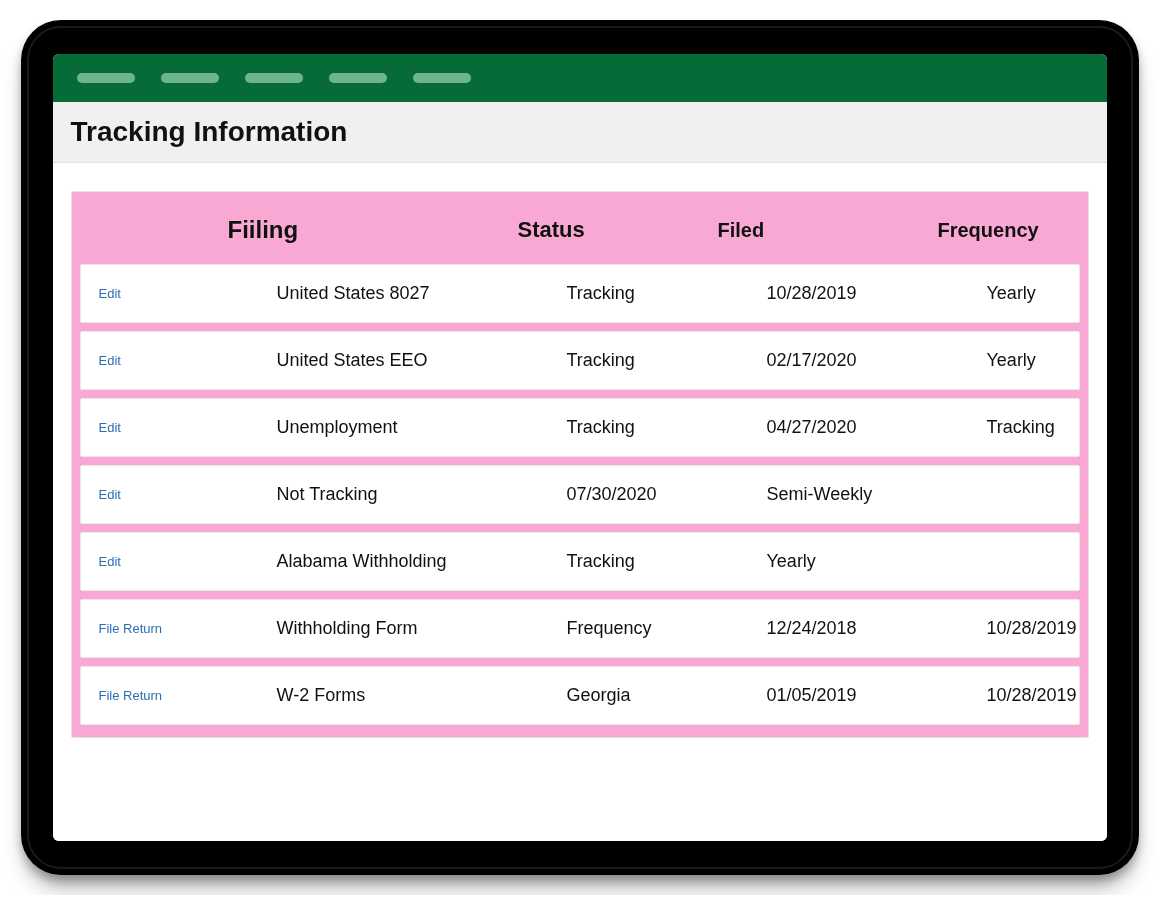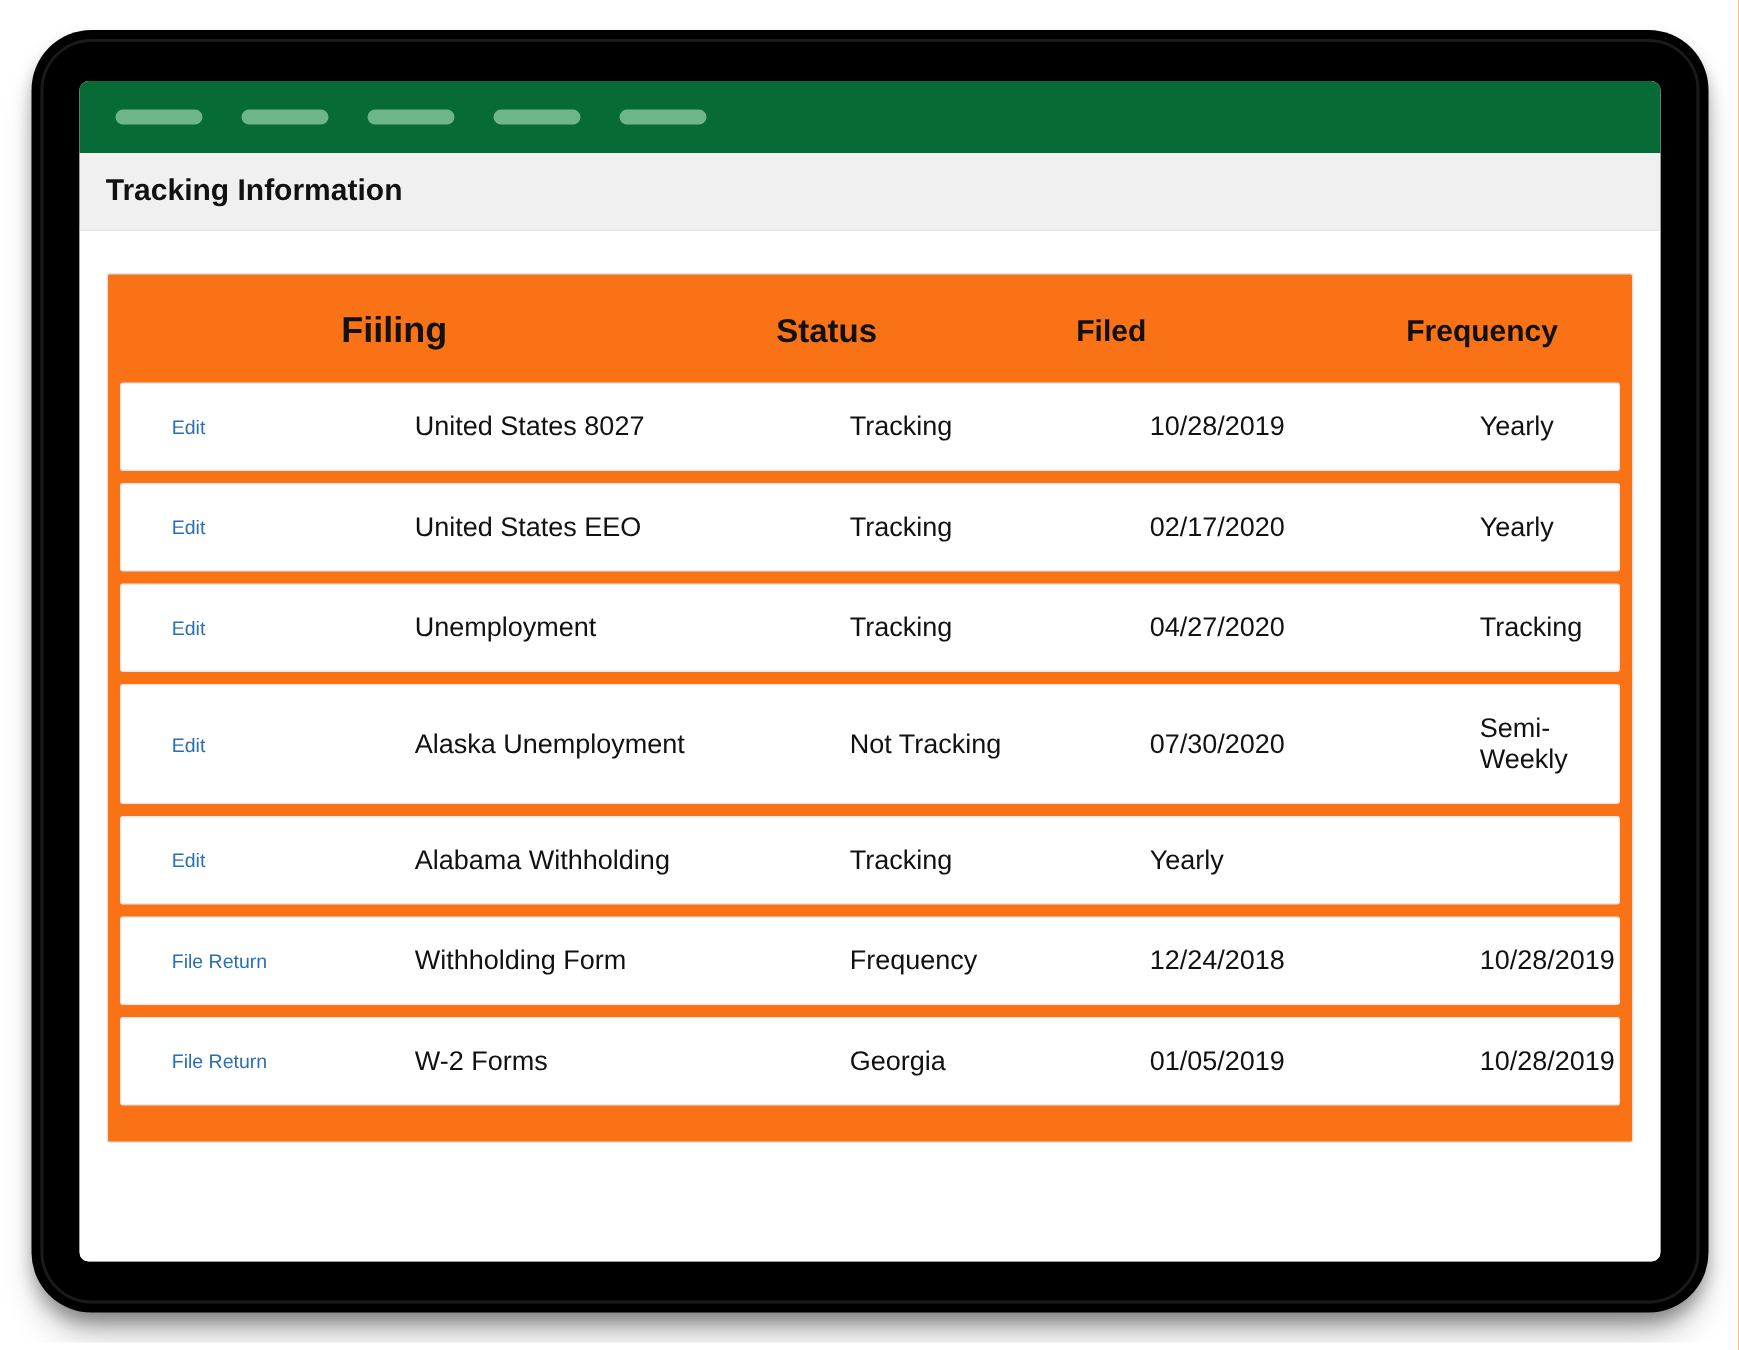--- a/index.html
+++ b/index.html
@@ -54,35 +54,35 @@
       width: 58px;
       border-radius: 5px;
       background: #6fb58b;
     }
     .title-bar {
       background: #f0f0f0;
       border-bottom: 1px solid #e4e4e4;
       padding: 14px 18px 14px 18px;
     }
     .title-bar h1 {
-      font-size: 20px;
+      font-size: 28px;
       font-weight: bold;
       color: #111;
     }
     .content {
       flex: 1;
       padding: 28px 18px 18px 18px;
       background: #fff;
       overflow: hidden;
     }
     .panel {
-      background: #f97316;
+      background: #f9a8d4;
       border: 1px solid #e2e2e2;
       border-radius: 2px;
-      padding: 0 8px 24px 8px;
+      padding: 0 8px 12px 8px;
     }
     .row {
       display: grid;
       grid-template-columns: 130px 290px 200px 220px 1fr;
       align-items: center;
       padding: 18px 18px;
     }
     .header-row {
       background: transparent;
       padding: 24px 18px 18px 18px;
@@ -109,21 +109,20 @@
       border-radius: 2px;
       margin-top: 8px;
     }
     .data-row.first {
       margin-top: 2px;
     }
     .action-link {
       color: #2a6fb3;
       font-size: 13px;
       cursor: pointer;
-      margin-left: 16px;
     }
     .cell {
       font-size: 18px;
       color: #111;
       margin-left: 48px;
     }
   </style>
 </head>
 <body>
 
@@ -172,21 +171,20 @@
         <div class="row data-row">
           <span class="action-link">Edit</span>
           <span class="cell">Unemployment</span>
           <span class="cell">Tracking</span>
           <span class="cell">04/27/2020</span>
           <span class="cell">Tracking</span>
         </div>
 
         <div class="row data-row">
           <span class="action-link">Edit</span>
-          <span class="cell">Alaska Unemployment</span>
           <span class="cell">Not Tracking</span>
           <span class="cell">07/30/2020</span>
           <span class="cell">Semi-Weekly</span>
         </div>
 
         <div class="row data-row">
           <span class="action-link">Edit</span>
           <span class="cell">Alabama Withholding</span>
           <span class="cell">Tracking</span>
           <span class="cell">Yearly</span>

